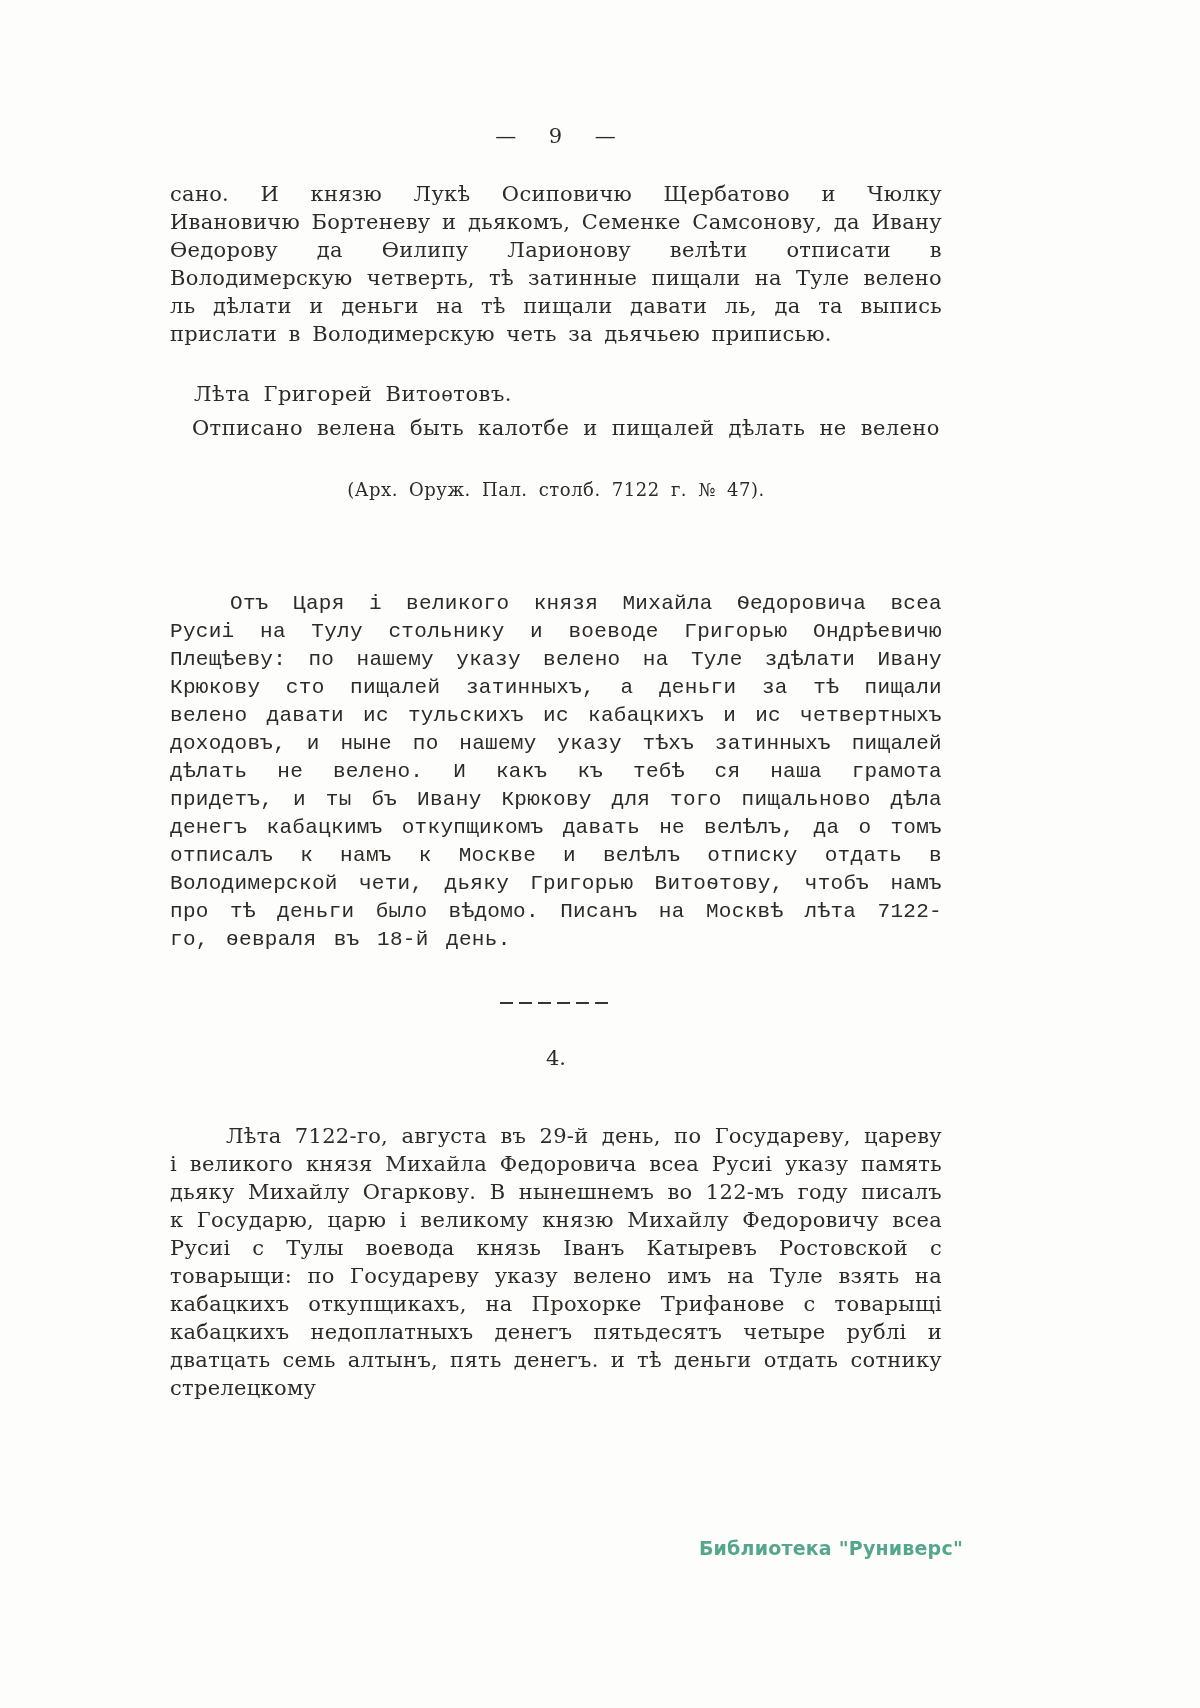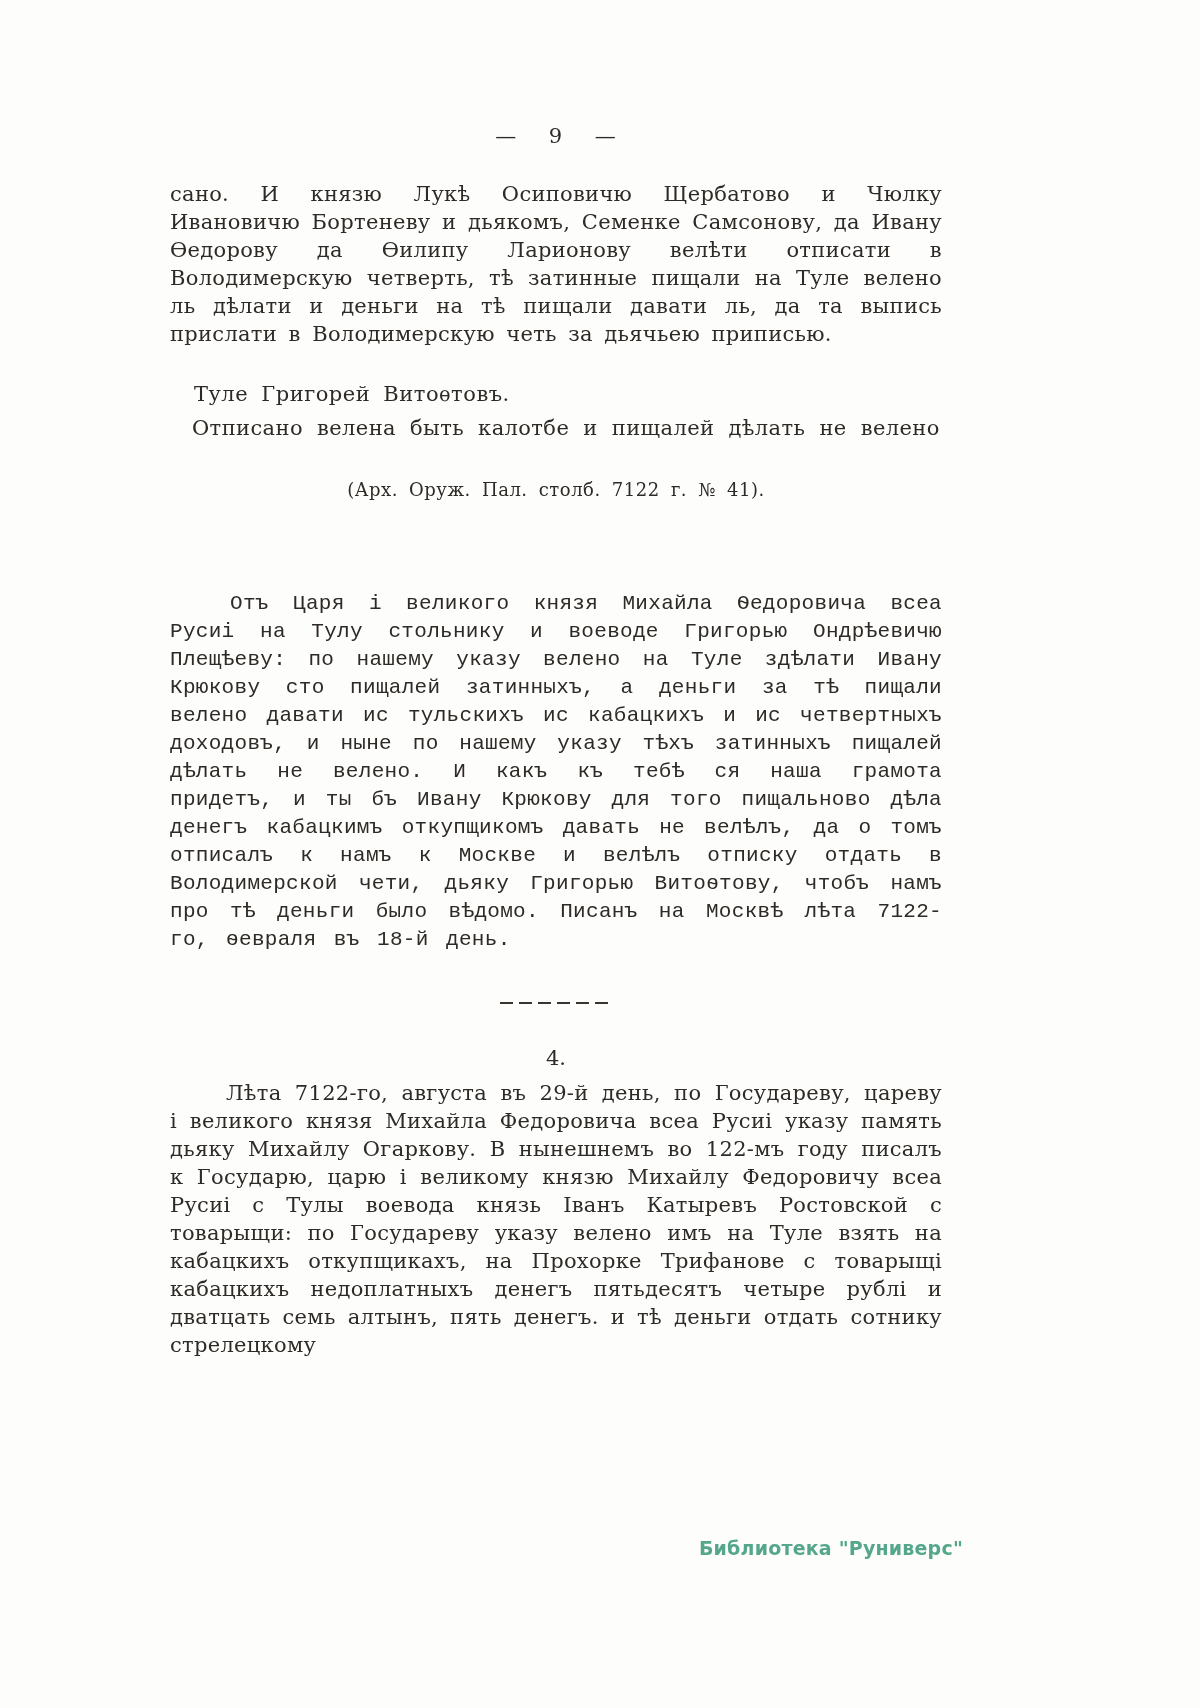--- a/index.html
+++ b/index.html
@@ -67,21 +67,21 @@
     width: 112px;
     height: 2px;
     margin-top: 2px;
     background: repeating-linear-gradient(90deg, #3a342e 0 13px, transparent 13px 19px);
   }
   .section-number {
     top: 1046px;
     text-align: center;
     font-size: 21px;
   }
-  .p3 { top: 1079px; text-indent: 56px; }
+  .p3 { top: 1122px; text-indent: 56px; }
   .watermark {
     position: absolute;
     top: 1537px;
     left: 0;
     width: 963px;
     text-align: right;
     font-family: "DejaVu Sans", "Liberation Sans", sans-serif;
     font-weight: bold;
     font-size: 19px;
     letter-spacing: 0.2px;
@@ -89,25 +89,25 @@
 </style>
 </head>
 <body>
 
 <div class="page">
 
   <div class="block page-number">— 9 —</div>
 
   <div class="block para p1">сано. И князю Лукѣ Осиповичю Щербатово и Чюлку Ивановичю Бортеневу и дьякомъ, Семенке Самсонову, да Ивану Ѳедорову да Ѳилипу Ларионову велѣти отписати в Володимерскую четверть, тѣ затинные пищали на Туле велено ль дѣлати и деньги на тѣ пищали давати ль, да та выпись прислати в Володимерскую четь за дьячьею приписью.</div>
 
-  <div class="block signature">Туле Григорей Витоѳтовъ.</div>
+  <div class="block signature">Лѣта Григорей Витоѳтовъ.</div>
 
   <div class="block note">Отписано велена быть калотбе и пищалей дѣлать не велено</div>
 
-  <div class="block archive">(Арх. Оруж. Пал. столб. 7122 г. № 41).</div>
+  <div class="block archive">(Арх. Оруж. Пал. столб. 7122 г. № 47).</div>
 
   <div class="block para p2">Отъ Царя і великого князя Михайла Ѳедоровича всеа Русиі на Тулу стольнику и воеводе Григорью Ондрѣевичю Плещѣеву: по нашему указу велено на Туле здѣлати Ивану Крюкову сто пищалей затинныхъ, а деньги за тѣ пищали велено давати ис тульскихъ ис кабацкихъ и ис четвертныхъ доходовъ, и ныне по нашему указу тѣхъ затинныхъ пищалей дѣлать не велено. И какъ къ тебѣ ся наша грамота придетъ, и ты бъ Ивану Крюкову для того пищальново дѣла денегъ кабацкимъ откупщикомъ давать не велѣлъ, да о томъ отписалъ к намъ к Москве и велѣлъ отписку отдать в Володимерской чети, дьяку Григорью Витоѳтову, чтобъ намъ про тѣ деньги было вѣдомо. Писанъ на Москвѣ лѣта 7122-го, ѳевраля въ 18-й день.</div>
 
   <div class="block divider-wrap">
     <div class="divider"></div>
   </div>
 
   <div class="block section-number">4.</div>
 
   <div class="block para p3">Лѣта 7122-го, августа въ 29-й день, по Государеву, цареву і великого князя Михайла Федоровича всеа Русиі указу память дьяку Михайлу Огаркову. В нынешнемъ во 122-мъ году писалъ к Государю, царю і великому князю Михайлу Федоровичу всеа Русиі с Тулы воевода князь Іванъ Катыревъ Ростовской с товарыщи: по Государеву указу велено имъ на Туле взять на кабацкихъ откупщикахъ, на Прохорке Трифанове с товарыщі кабацкихъ недоплатныхъ денегъ пятьдесятъ четыре рублі и дватцать семь алтынъ, пять денегъ. и тѣ деньги отдать сотнику стрелецкому</div>

